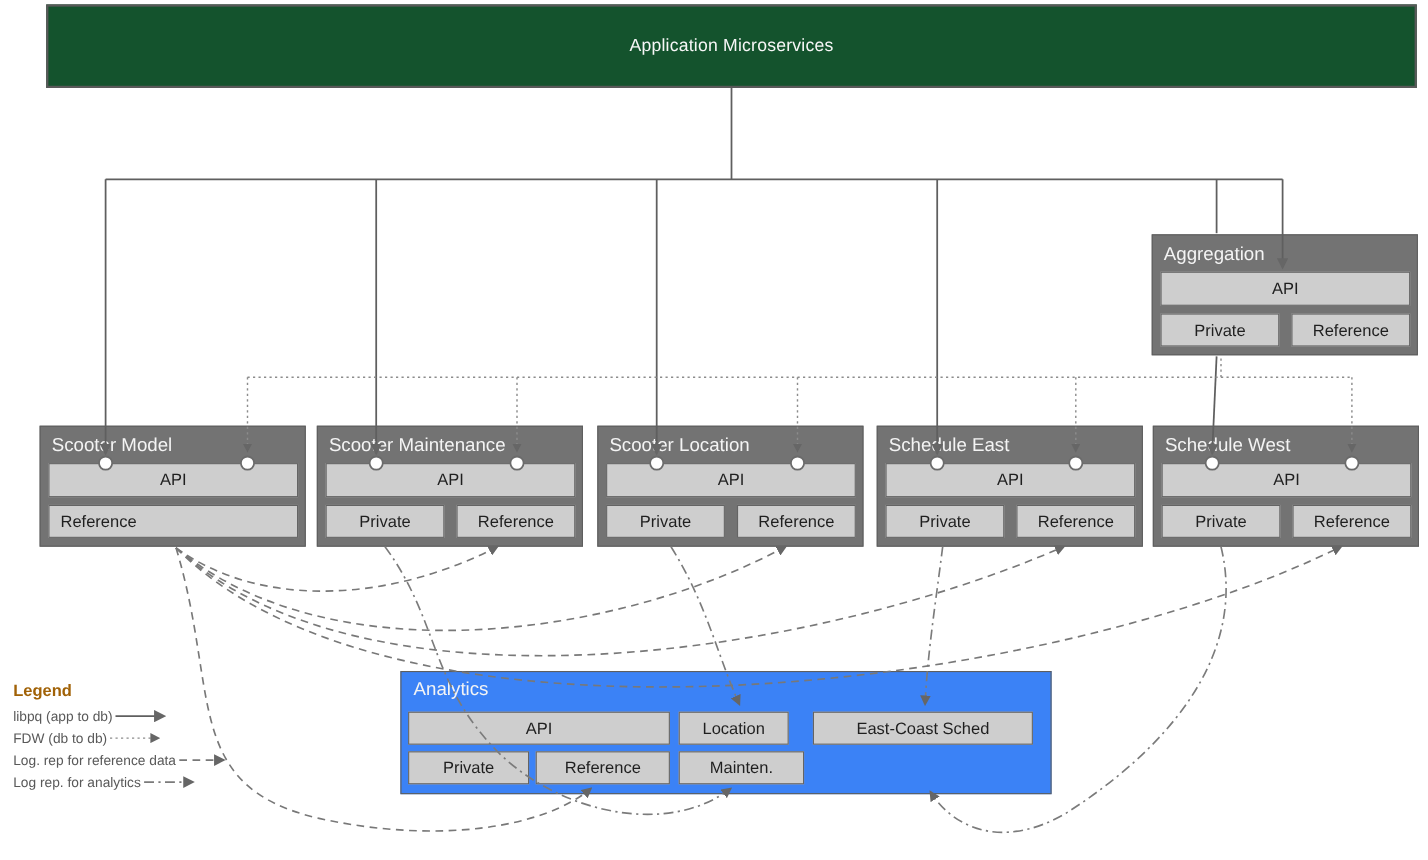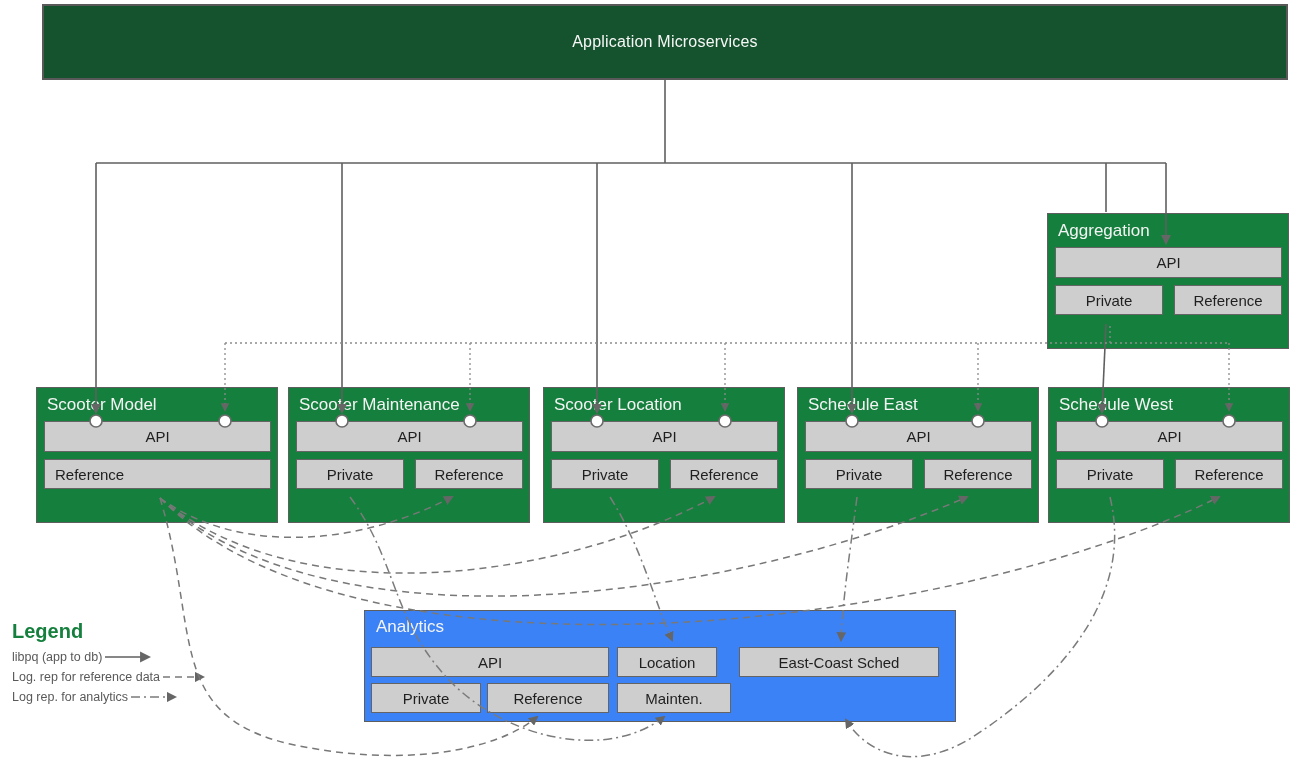--- a/index.html
+++ b/index.html
@@ -9,21 +9,21 @@
   }
   .stage{position:absolute;inset:0;}
   
   .banner{
     position:absolute;left:42px;top:4px;width:1246px;height:76px;
     background:#14532d;border:2px solid #595959;box-sizing:border-box;
     display:flex;align-items:center;justify-content:center;
   }
   .banner .t{color:#f7f7f7;font-size:16px;letter-spacing:.2px;}
   .svc{
-    position:absolute;width:242px;height:136px;background:#15803d;
+    position:absolute;width:242px;height:110px;background:#737373;
     border:1.6px solid #5e5e5e;box-sizing:border-box;
   }
   .svc .title{
     position:absolute;left:10px;top:7px;color:#f4f4f4;font-size:17px;
     white-space:nowrap;
   }
   .bar{
     position:absolute;background:#cecece;border:1.5px solid #646464;
     box-sizing:border-box;display:flex;align-items:center;justify-content:center;
     color:#1f1f1f;font-size:15px;
@@ -42,21 +42,21 @@
   
   .an-api{left:6px;top:36px;width:238px;height:30px;}
   .an-priv{left:6px;top:72px;width:110px;height:30px;}
   .an-ref{left:122px;top:72px;width:122px;height:30px;}
   .an-loc{left:252px;top:36px;width:100px;height:30px;}
   .an-maint{left:252px;top:72px;width:114px;height:30px;}
   .an-east{left:374px;top:36px;width:200px;height:30px;}
   .an-west{left:374px;top:72px;width:200px;height:30px;}
   
   .legend{position:absolute;left:12px;top:620px;width:270px;}
-  .legend .lg-title{font-size:20px;font-weight:bold;color:#15803d;margin-bottom:4px;}
+  .legend .lg-title{font-size:15px;font-weight:bold;color:#a16207;margin-bottom:4px;}
   .legend .row{display:flex;align-items:center;gap:1px;height:20px;color:#595959;font-size:12.5px;white-space:nowrap;}
   
   svg.overlay{position:absolute;left:0;top:0;pointer-events:none;}
   .l-solid{stroke:#5f5f5f;stroke-width:1.6;fill:none;}
   .l-dotted{stroke:#8c8c8c;stroke-width:1.3;fill:none;stroke-dasharray:2 3;}
   .l-dashed{stroke:#787878;stroke-width:1.5;fill:none;stroke-dasharray:7 5;}
   .l-dashdot{stroke:#7b7b7b;stroke-width:1.5;fill:none;stroke-dasharray:9 4 2 4;}
   .endpoint{fill:#ffffff;stroke:#6b6b6b;stroke-width:1.6;}
 </style>
 </head>
@@ -123,20 +123,31 @@
     <div class="lg-title">Legend</div>
     <div class="row">
       <span>libpq (app to db)</span>
       <svg width="56" height="12">
         <defs>
             <marker id="la1" viewBox="0 0 10 10" refX="8" refY="5" markerWidth="7" markerHeight="7" orient="auto">
               <path d="M0,0L10,5L0,10z" fill="#666"></path>
             </marker>
           </defs>
         <line x1="2" y1="6" x2="46" y2="6" class="l-solid" marker-end="url(#la1)"></line>
+      </svg>
+    </div>
+    <div class="row">
+      <span>FDW (db to db)</span>
+      <svg width="56" height="12">
+        <defs>
+            <marker id="la2" viewBox="0 0 10 10" refX="8" refY="5" markerWidth="7" markerHeight="7" orient="auto">
+              <path d="M0,0L10,5L0,10z" fill="#666"></path>
+            </marker>
+          </defs>
+        <line x1="2" y1="6" x2="46" y2="6" class="l-dotted" marker-end="url(#la2)"></line>
       </svg>
     </div>
     <div class="row">
       <span>Log. rep for reference data</span>
       <svg width="52" height="12">
         <defs>
             <marker id="la3" viewBox="0 0 10 10" refX="8" refY="5" markerWidth="7" markerHeight="7" orient="auto">
               <path d="M0,0L10,5L0,10z" fill="#666"></path>
             </marker>
           </defs>

